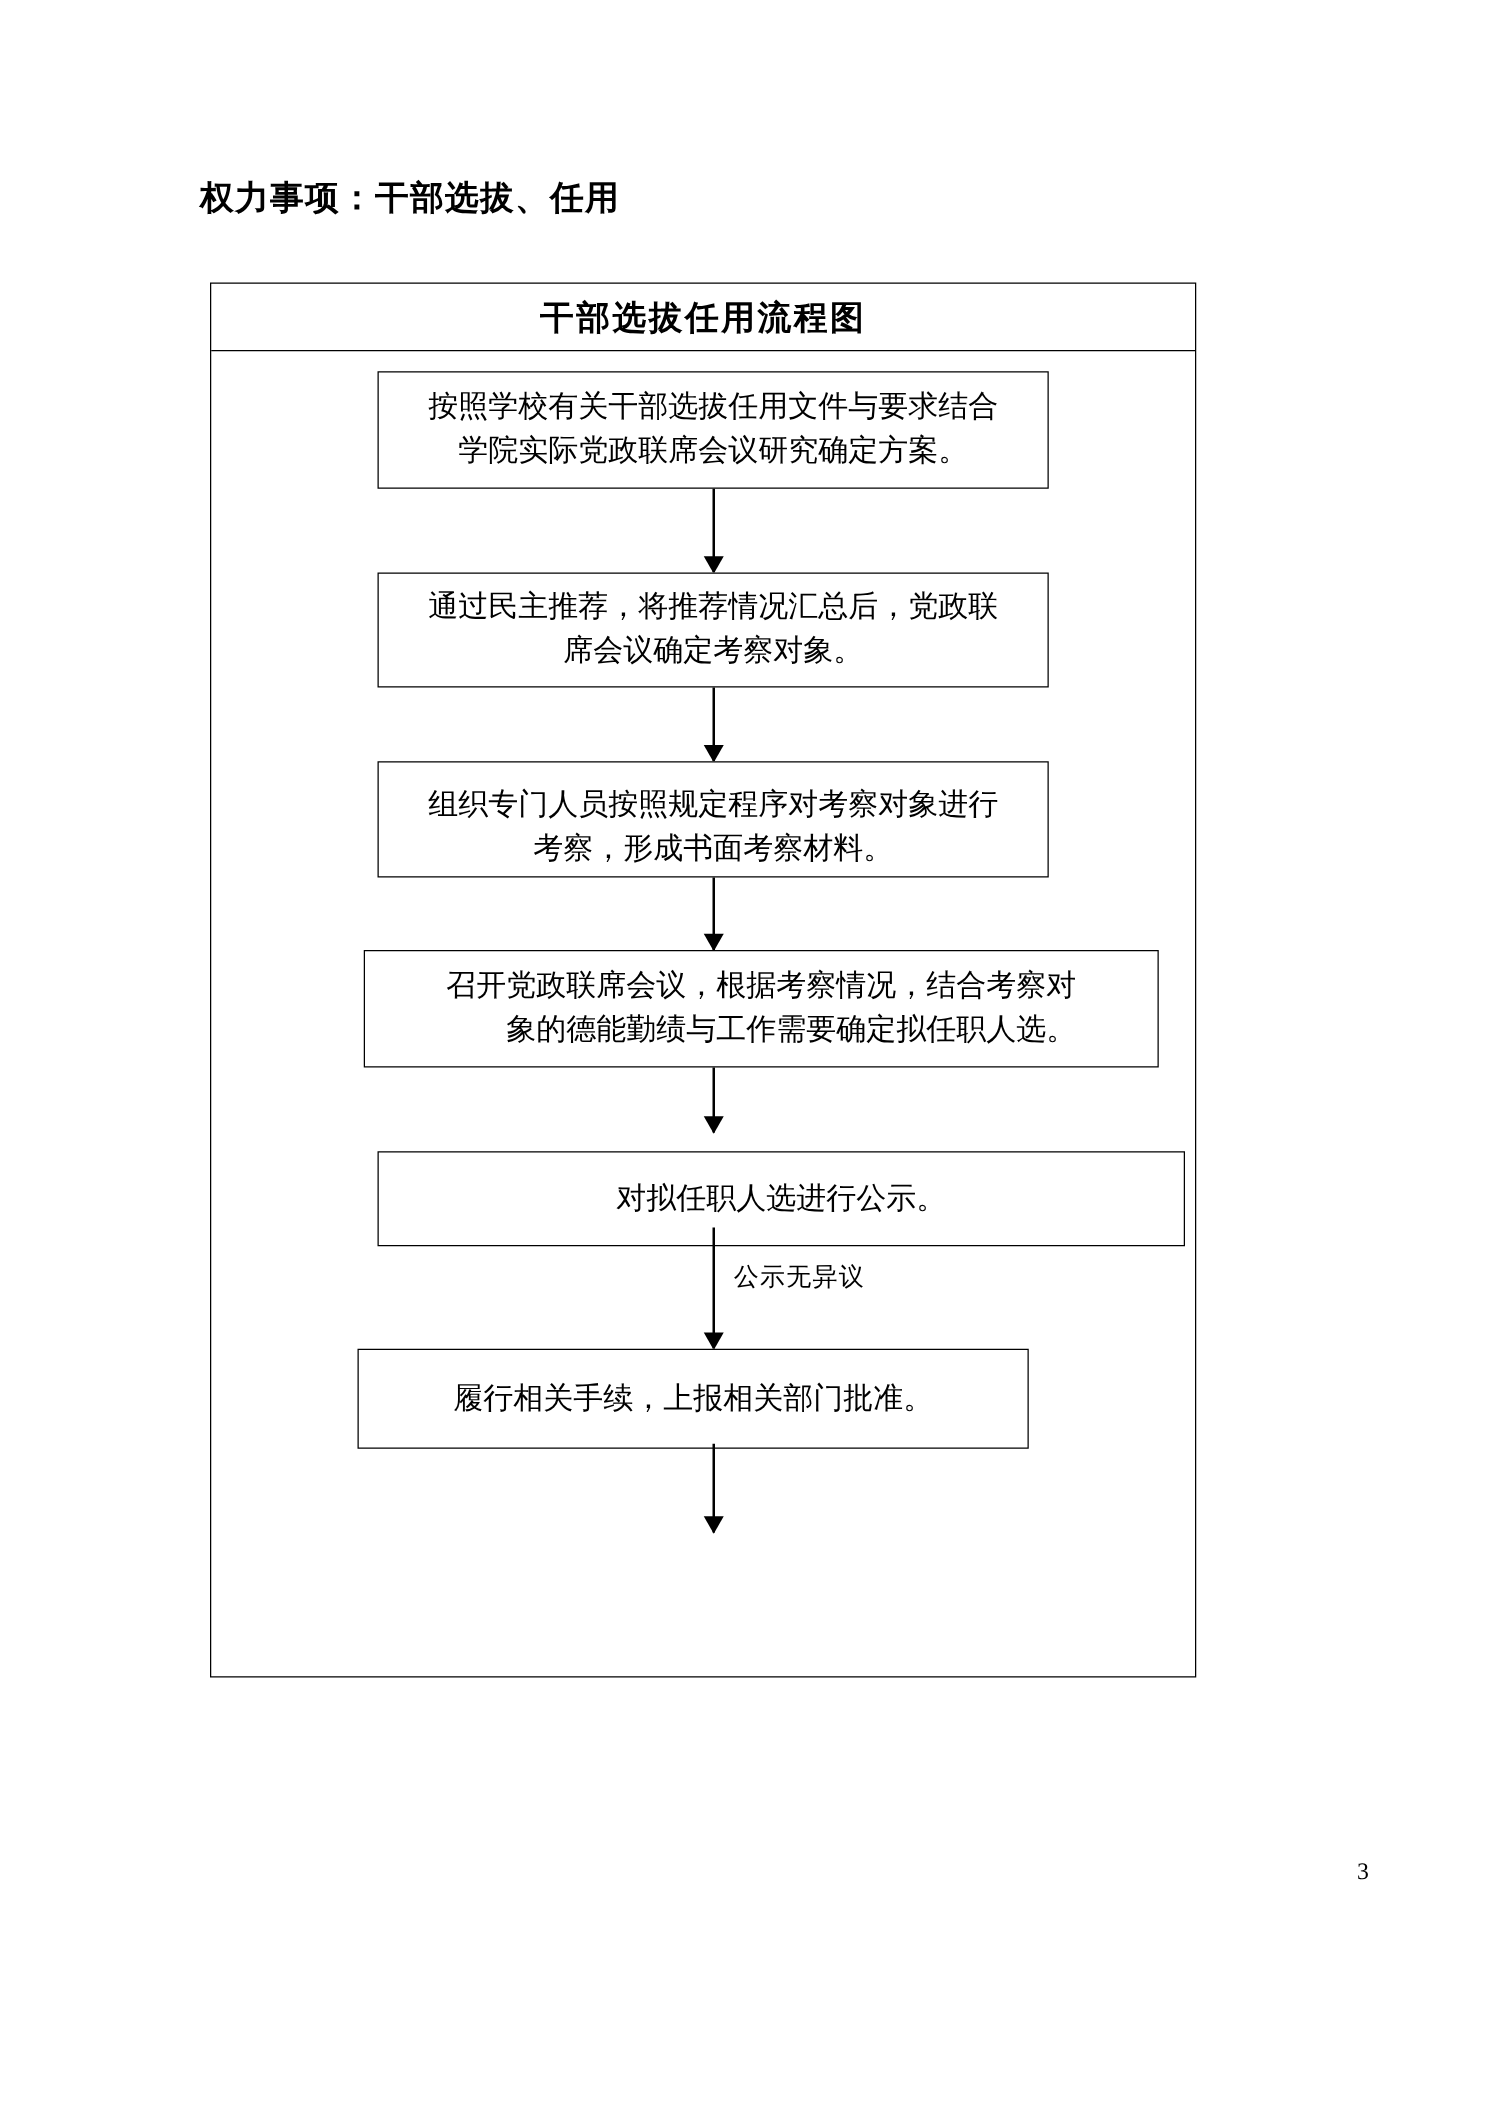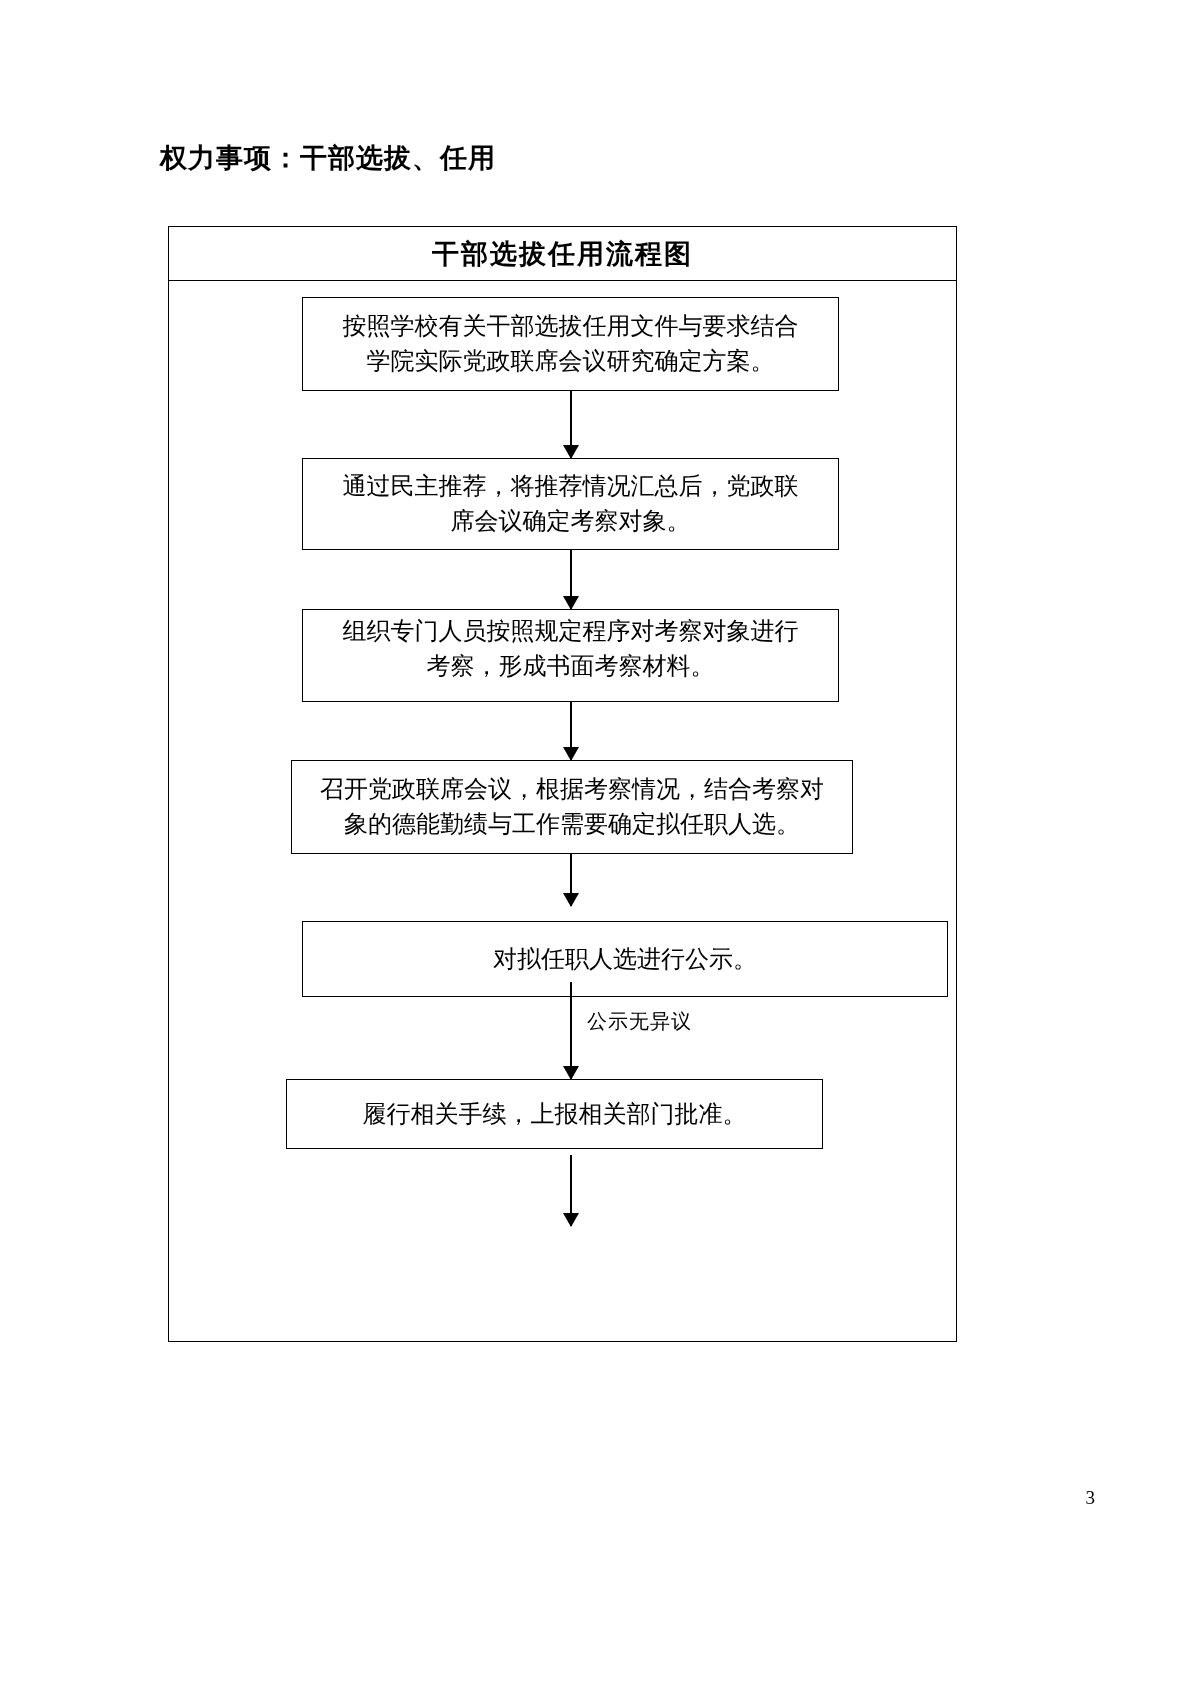--- a/index.html
+++ b/index.html
@@ -70,35 +70,35 @@
   .node {
     position: absolute;
     border: 1.6px solid #000000;
     box-sizing: border-box;
     display: flex;
     align-items: center;
     justify-content: center;
     text-align: center;
     font-size: 24px;
     line-height: 1.45;
-    padding: 17px 10px;
+    padding: 4px 10px;
     background: #ffffff;
   }
   .node .txt {
     display: block;
     white-space: pre-line;
   }
 
   
   .n1 { left: 133px; top: 16px;  width: 537px; height: 94px; }
   .n2 { left: 133px; top: 177px; width: 537px; height: 92px; }
   .n3 { left: 133px; top: 328px; width: 537px; height: 93px; align-items: flex-end; }
-  .n4 { left: 122px; top: 479px; width: 562px; height: 94px; }
+  .n4 { left: 122px; top: 479px; width: 636px; height: 94px; text-align: right; }
   .n5 { left: 133px; top: 640px; width: 646px; height: 76px; }
-  .n6 { left: 117px; top: 798px; width: 537px; height: 70px; }
+  .n6 { left: 117px; top: 798px; width: 537px; height: 80px; }
   .n7 { left: 133px; top: 945px; width: 481px; height: 77px; }
 
   
   .arrow {
     position: absolute;
     width: 2px;
     background: #000000;
   }
   .arrow::after {
     content: "";

